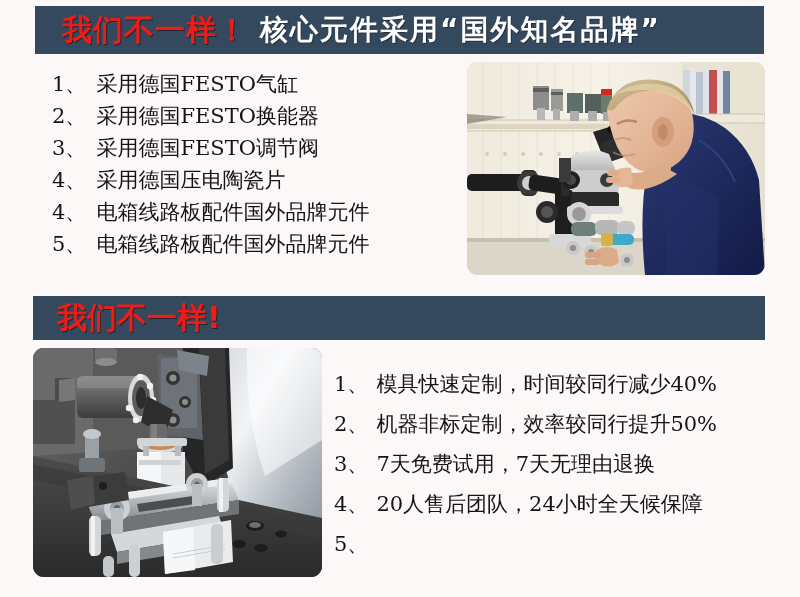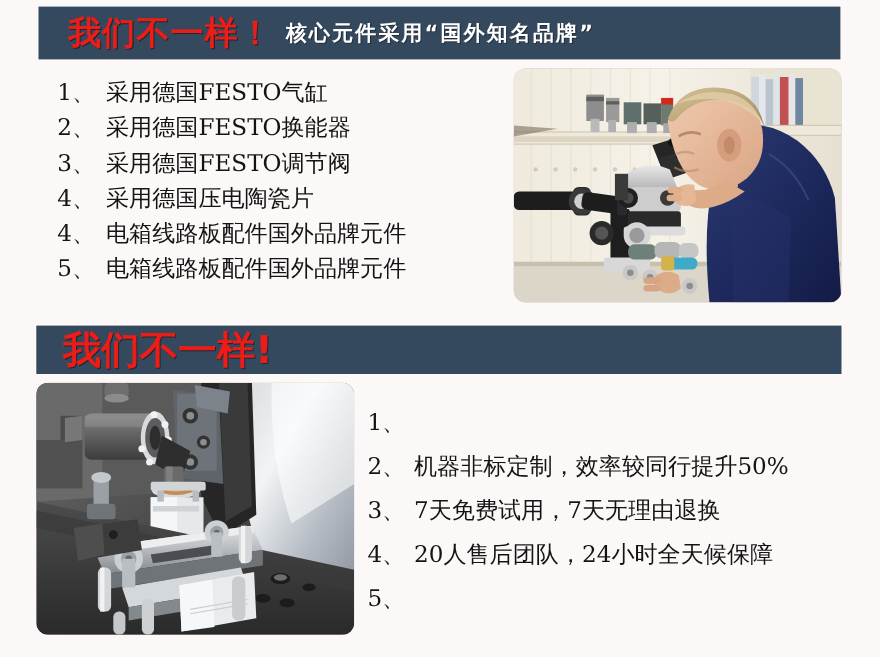--- a/index.html
+++ b/index.html
@@ -31,22 +31,22 @@
     letter-spacing:1px;
     text-shadow:1px 1px 0 rgba(0,0,0,.45);
   }
   .banner .rest {
     color:#ffffff;
     font-family:"DejaVu Sans", sans-serif;
     font-weight:bold;
     text-shadow:1px 1px 0 rgba(0,0,0,.35);
   }
   #banner-1 .accent { font-size:30px; margin-left:27px; }
-  #banner-1 .rest   { font-size:19px; margin-left:12px; letter-spacing:2px; }
-  #banner-2 .accent { font-size:35px; margin-left:24px; letter-spacing:0px; }
+  #banner-1 .rest   { font-size:28px; margin-left:12px; letter-spacing:2px; }
+  #banner-2 .accent { font-size:30px; margin-left:24px; letter-spacing:0px; }
   #banner-2 .rest   { font-size:26px; margin-left:10px; letter-spacing:1px; }
 
   
   .list {
     position:absolute;
     font-family:"DejaVu Serif", serif;
     color:#141414;
   }
   #list-top    { left:52px;  top:68px;  width:400px; }
   #list-bottom { left:334px; top:364px; width:460px; }
@@ -430,20 +430,21 @@
 
       <rect x="52" y="86" width="14" height="34" rx="3" fill="#9aa0a5"></rect>
       <ellipse cx="59" cy="86" rx="9" ry="5" fill="#c3c8cc"></ellipse>
       <rect x="46" y="110" width="26" height="14" rx="3" fill="#6f7479"></rect>
     </svg>
   </div>
 
   <div class="list" id="list-bottom">
     <div class="li">
       <span class="num">1、</span>
+      <span class="txt">模具快速定制，时间较同行减少40%</span>
     </div>
     <div class="li">
       <span class="num">2、</span>
       <span class="txt">机器非标定制，效率较同行提升50%</span>
     </div>
     <div class="li">
       <span class="num">3、</span>
       <span class="txt">7天免费试用，7天无理由退换</span>
     </div>
     <div class="li">

